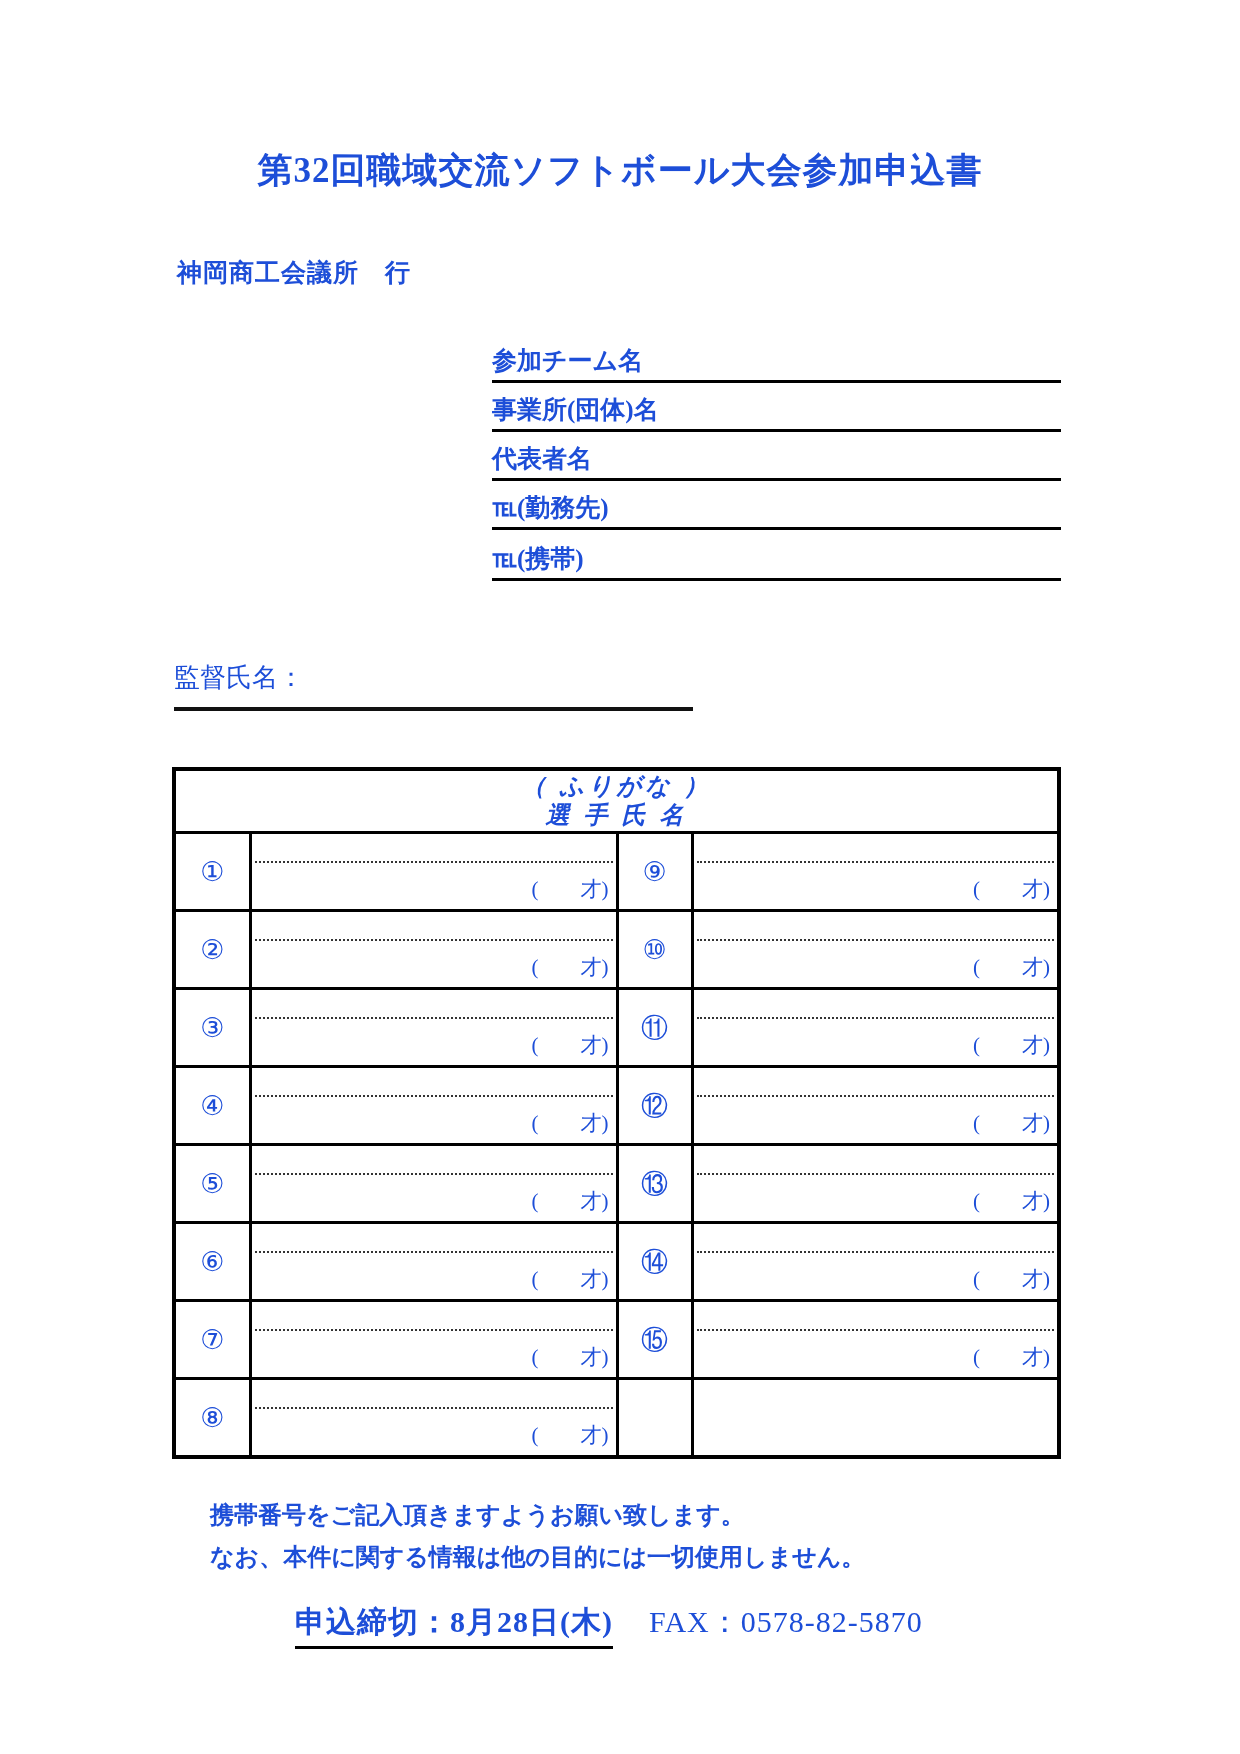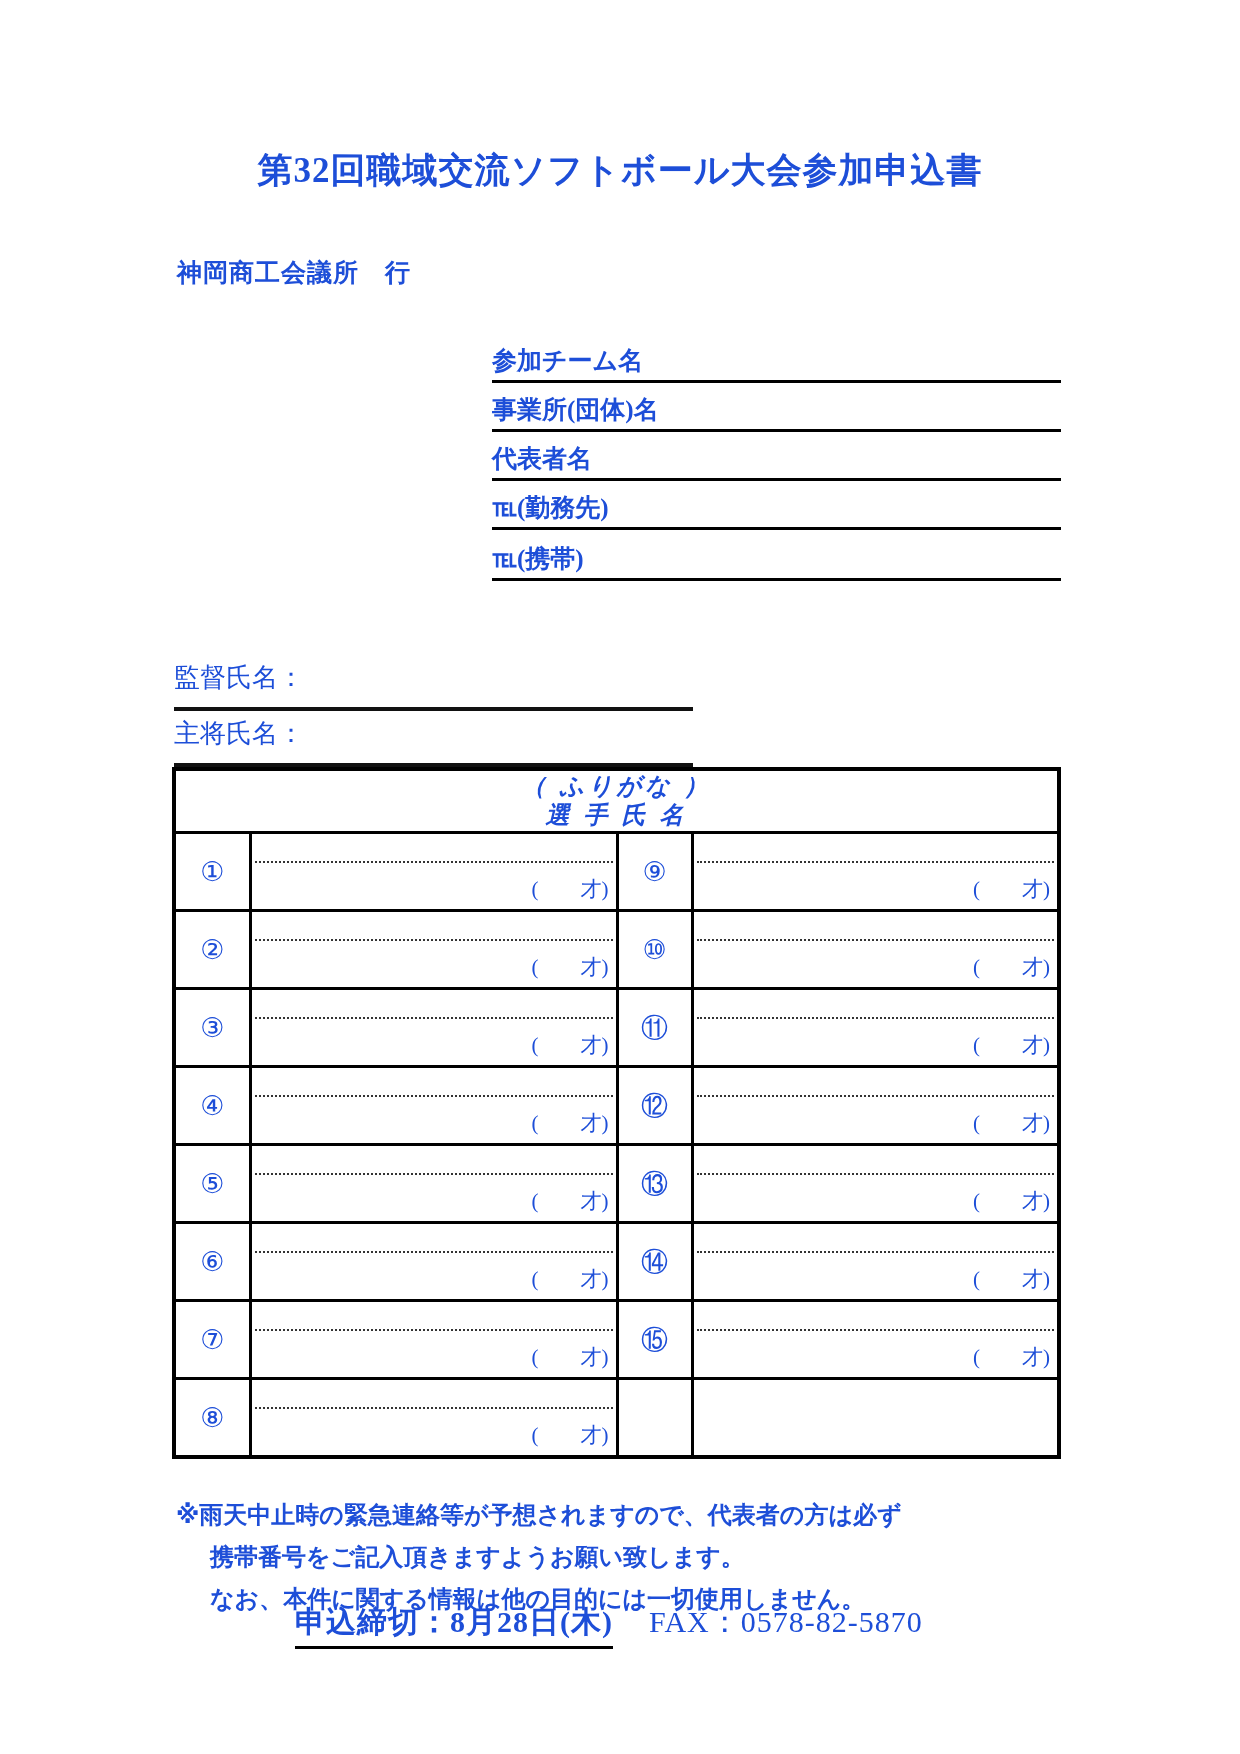--- a/index.html
+++ b/index.html
@@ -122,23 +122,20 @@
   <div class="field f4">
     <span>℡(勤務先)</span>
   </div>
   <div class="field f5">
     <span>℡(携帯)</span>
   </div>
 
   <div class="official o1">
     <span>監督氏名：</span>
   </div>
-  <div class="official o2">
-    <span>主将氏名：</span>
-  </div>
 
   <table class="roster">
     <colgroup>
       <col style="width:76px">
         <col style="width:367px">
         <col style="width:75px">
         <col style="width:367px">
     </colgroup>
     <thead>
       <tr>
@@ -239,21 +236,20 @@
             <div class="fline"></div>
             <span class="age">(　　才)</span>
           </td>
         <td class="num"></td>
         <td class="name"></td>
       </tr>
     </tbody>
   </table>
 
   <div class="notes">
-    <div>※雨天中止時の緊急連絡等が予想されますので、代表者の方は必ず</div>
     <div class="indent">携帯番号をご記入頂きますようお願い致します。</div>
     <div class="indent">なお、本件に関する情報は他の目的には一切使用しません。</div>
   </div>
 
   <div class="deadline">申込締切：8月28日(木)</div>
   <div class="fax">FAX：0578-82-5870</div>
 
 </div>
 
 </body></html>

